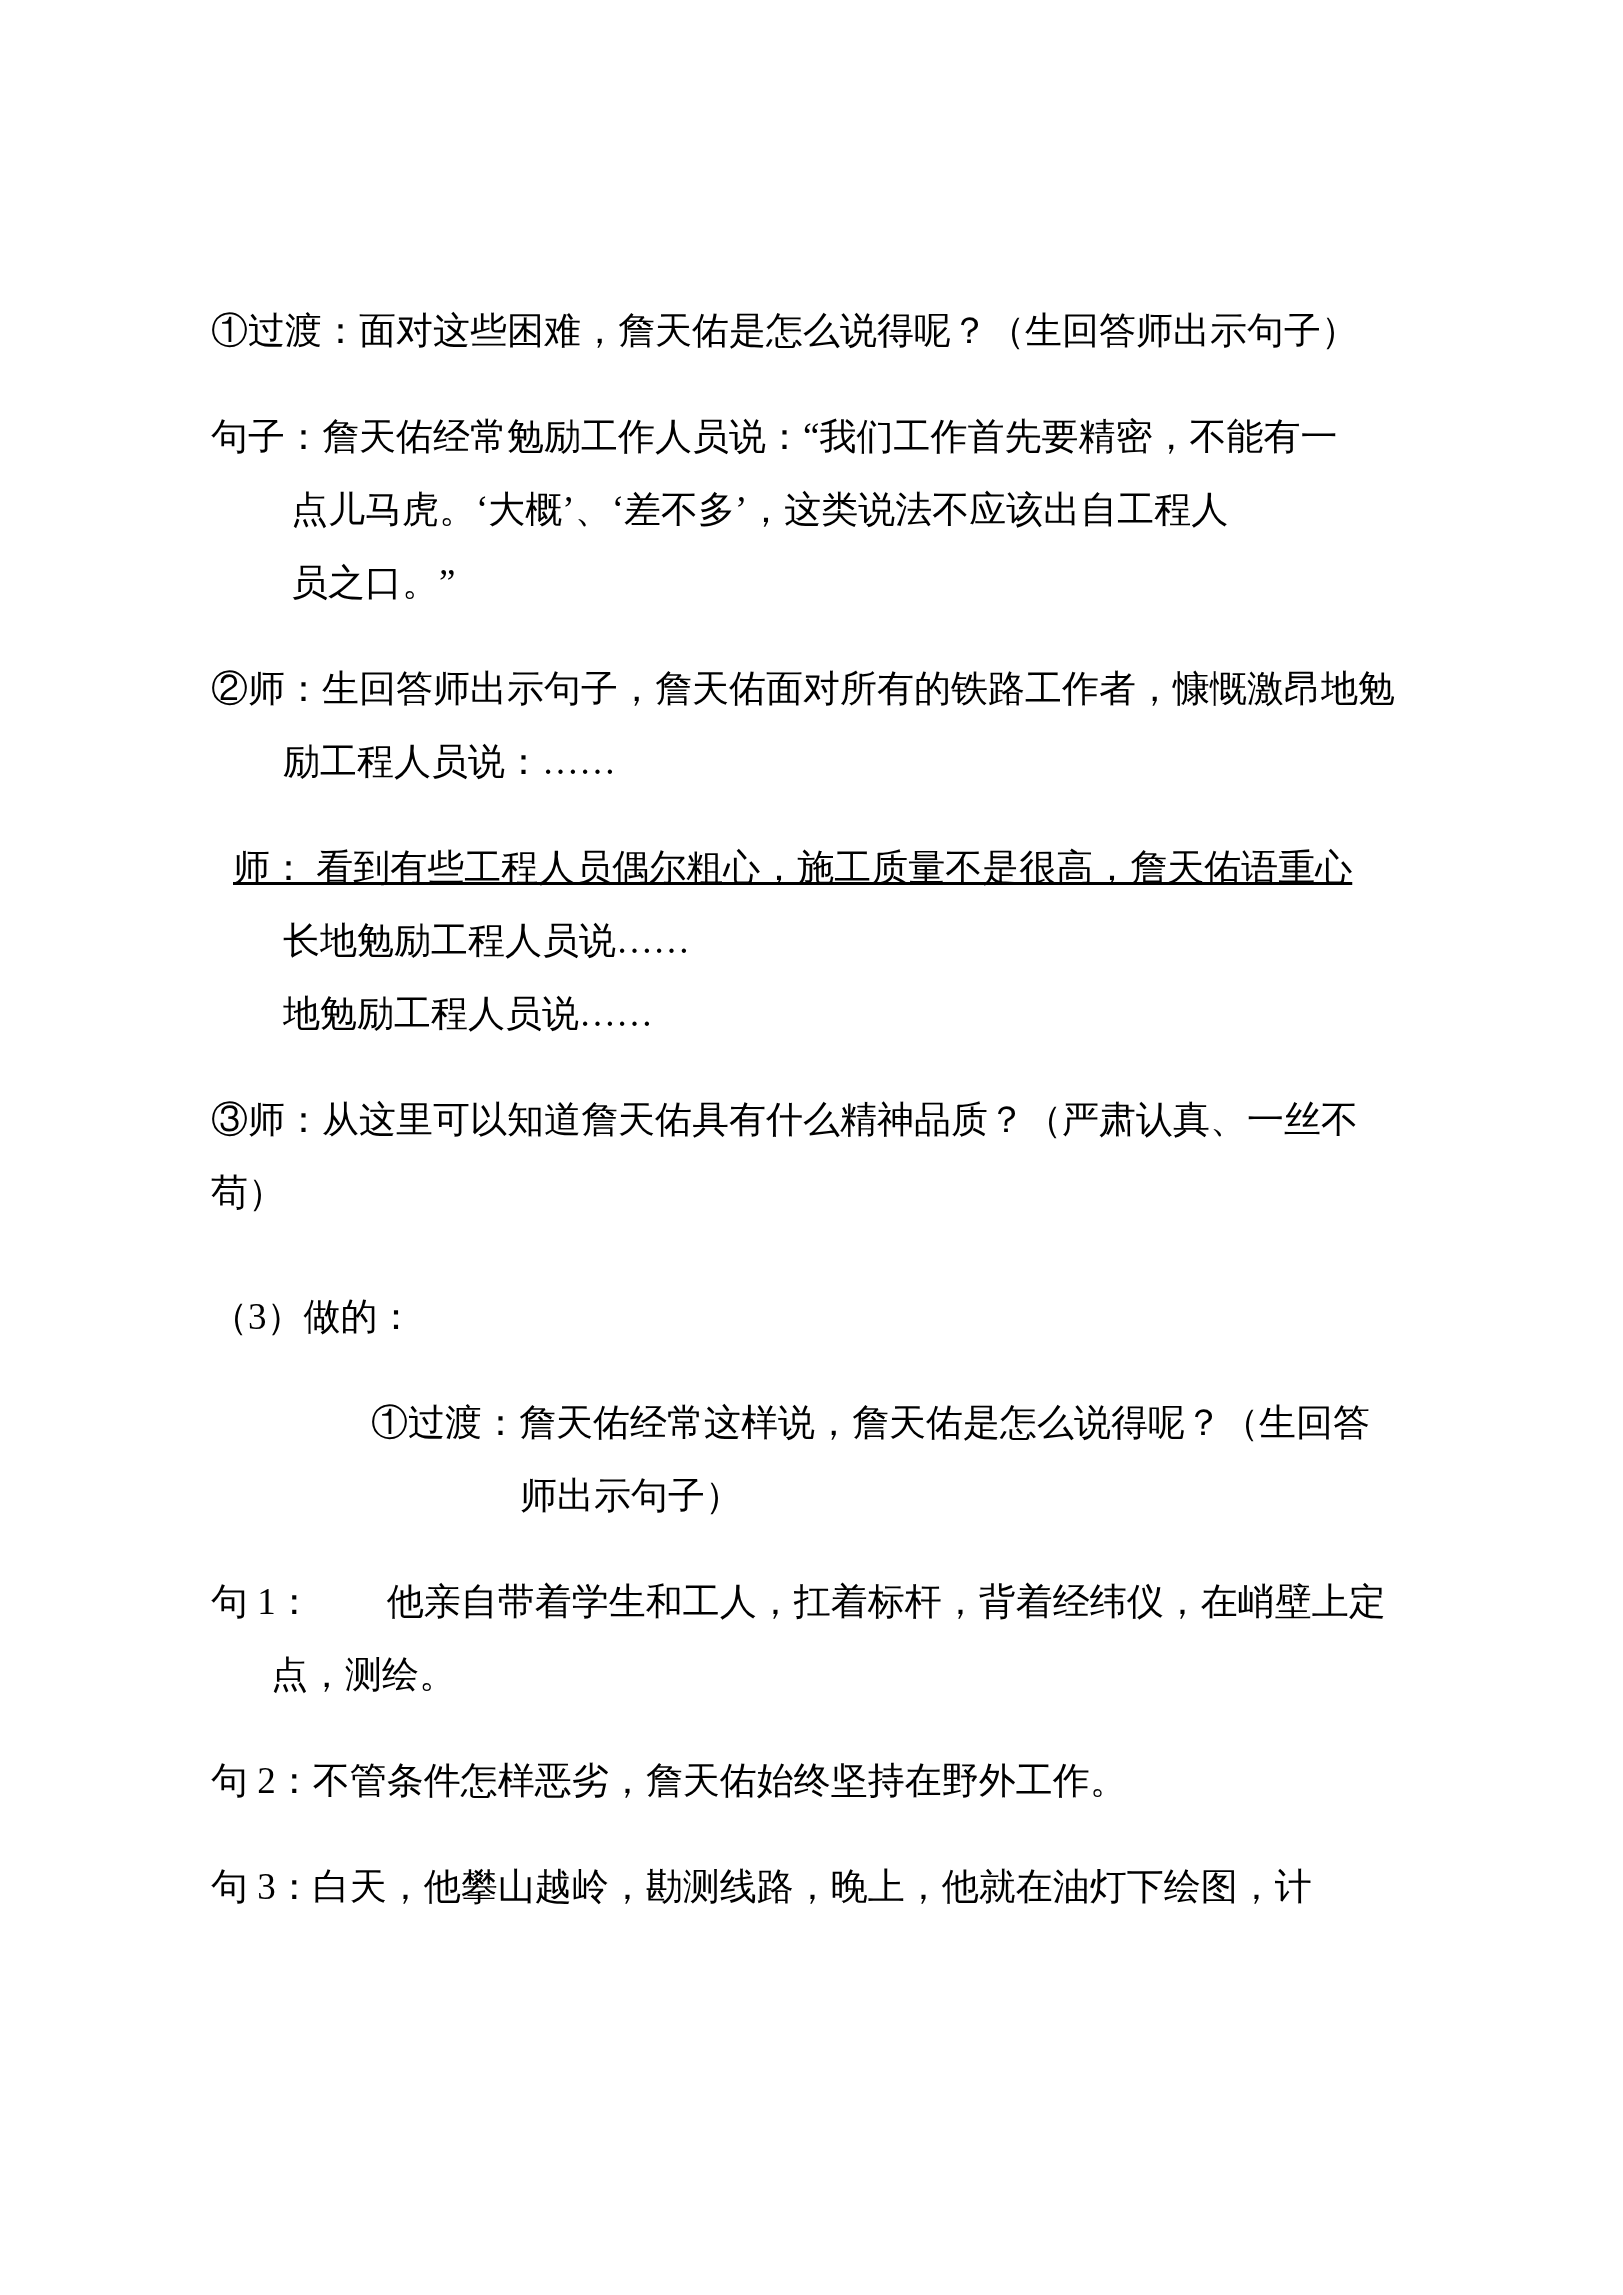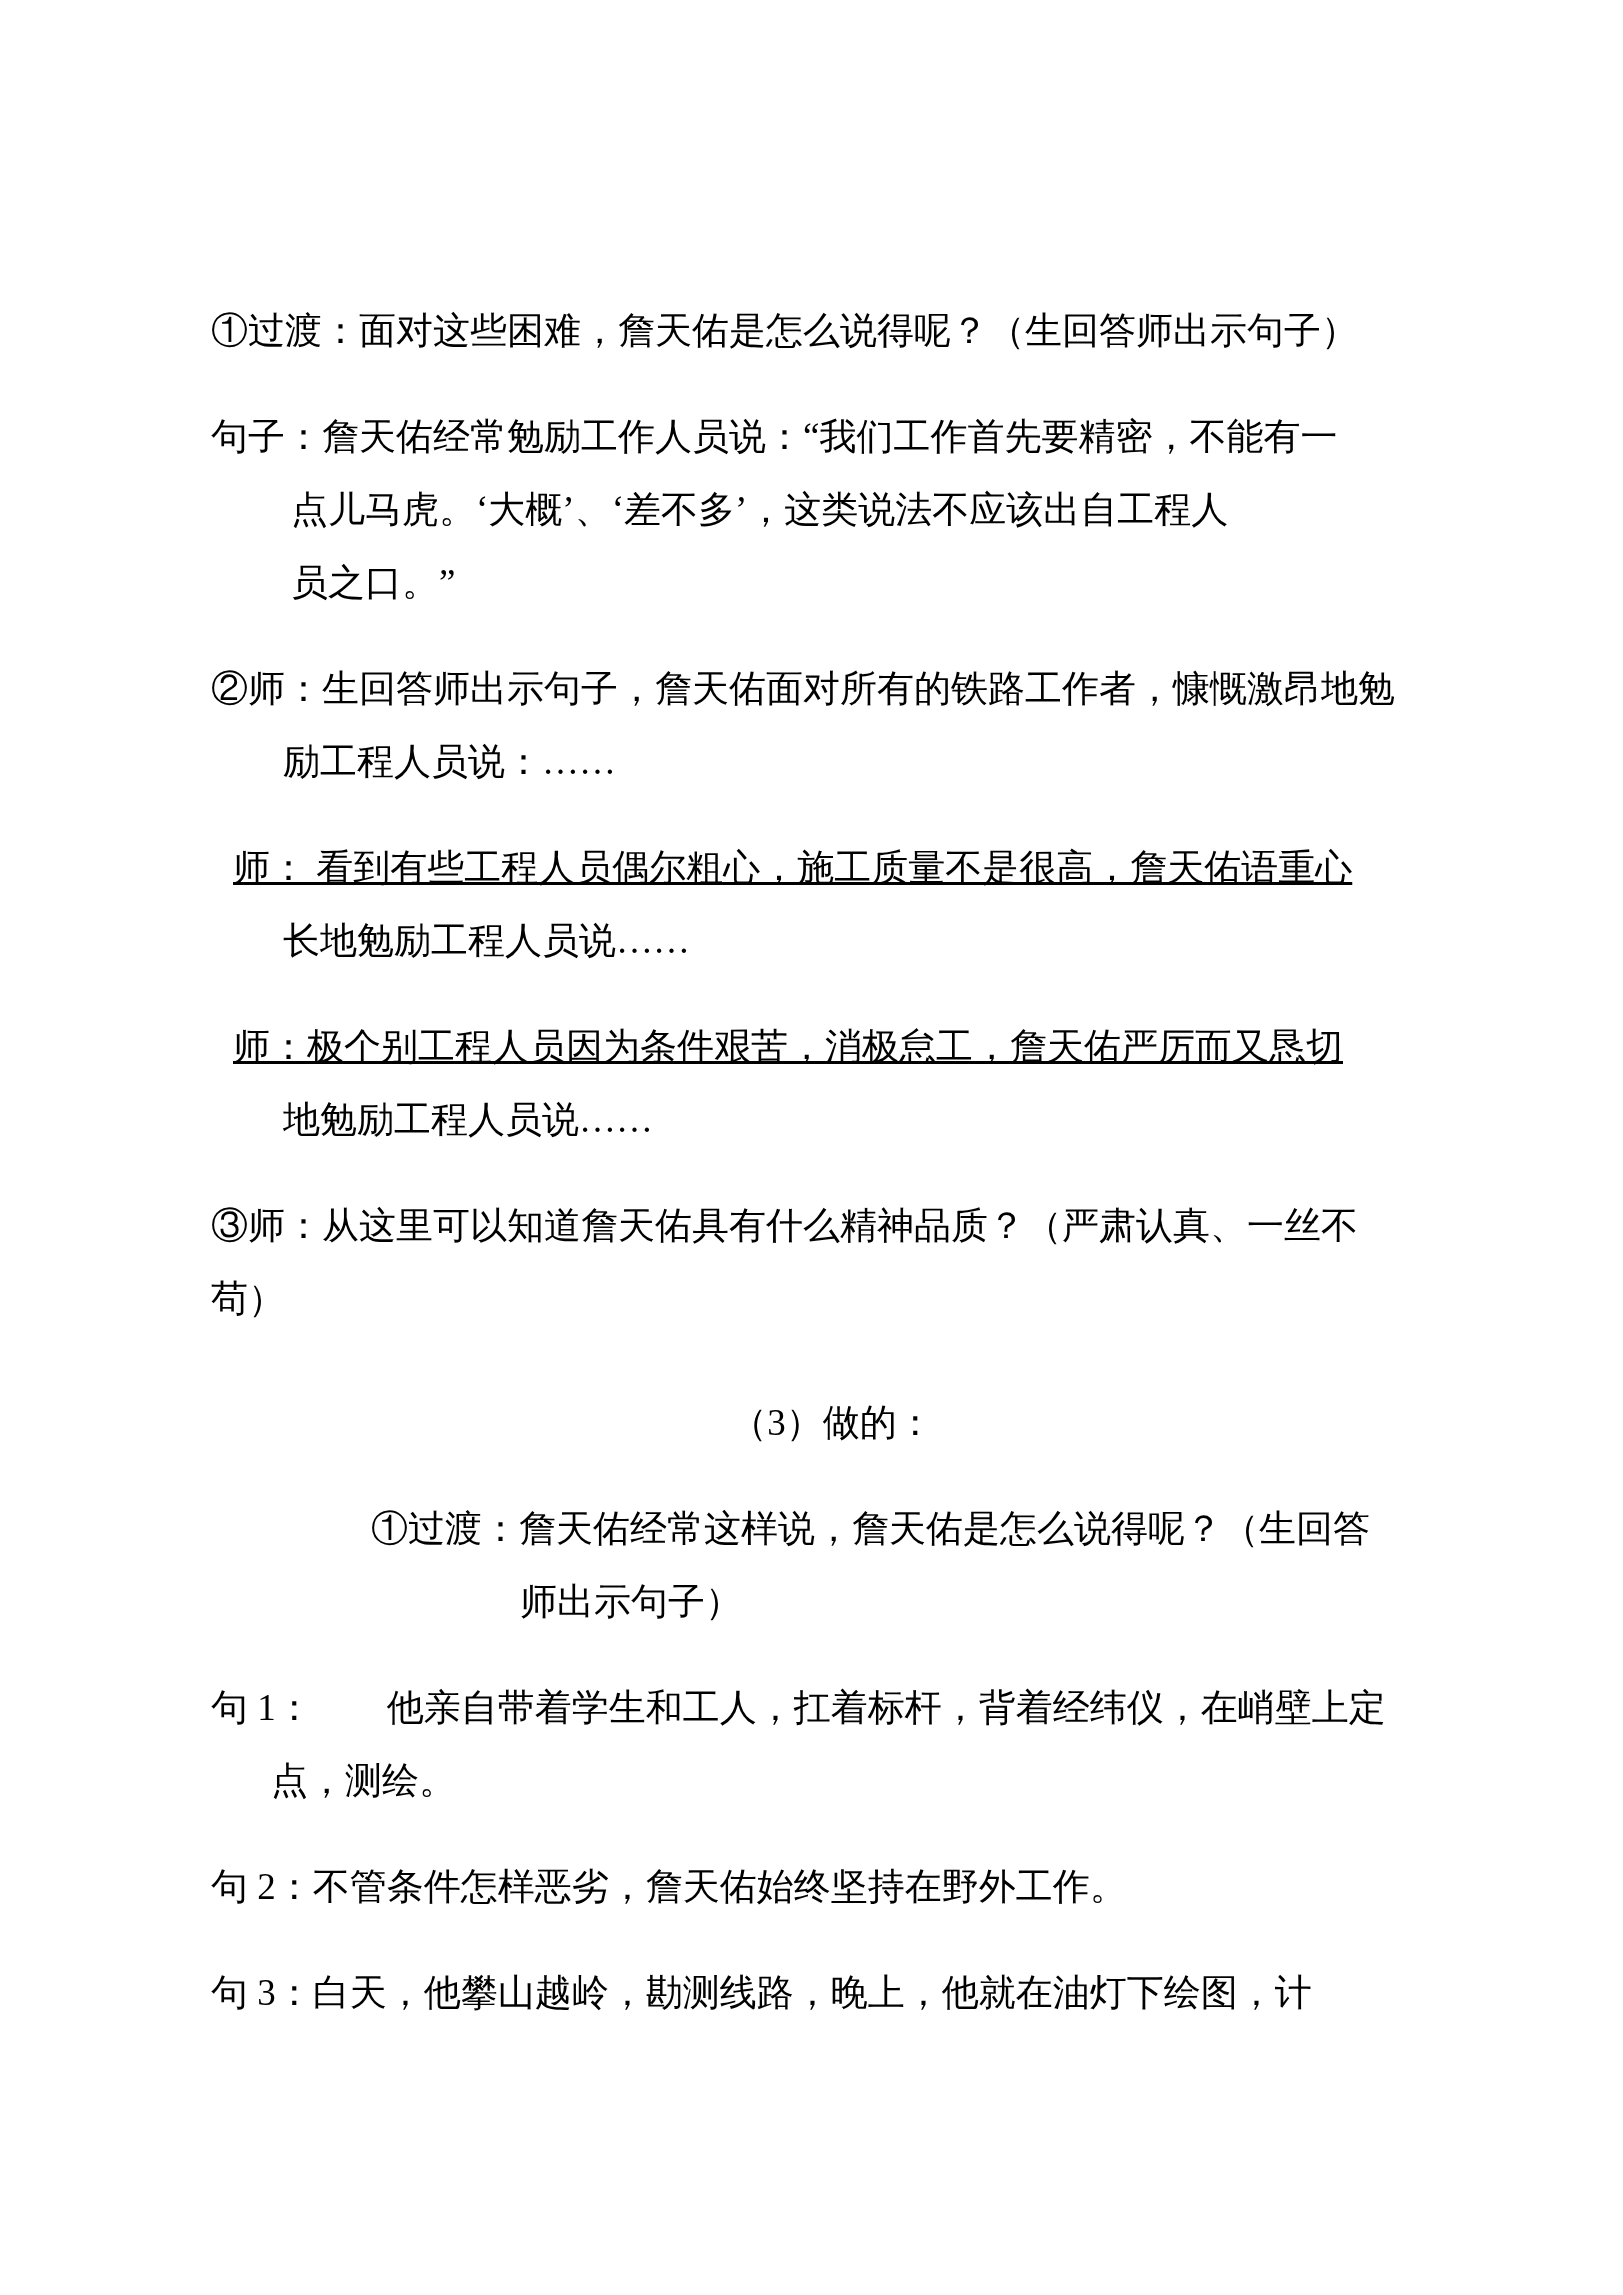--- a/index.html
+++ b/index.html
@@ -23,42 +23,41 @@
   .line {
     font-family: "Liberation Serif", "DejaVu Serif", serif;
     font-size: 37px;
     line-height: 73px;
     color: #000000;
     white-space: pre;
     font-weight: normal;
   }
   
   .para     { margin-top: 33px; }
-  .para-big { margin-top: 51px; text-align: center; }
+  .para-big { margin-top: 51px; }
   
   .in-quote { margin-left: 80px; }  
   .in-cont  { margin-left: 72px; }  
   .in-shi   { margin-left: 22px; text-decoration: underline; }   
   .in-sub1  { margin-left: 160px; }  
   .in-sub2  { margin-left: 309px; }  
   .in-ju    { margin-left: 60px; }  
 </style>
 </head>
 <body>
 
 <div class="page">
   <div class="line">①过渡：面对这些困难，詹天佑是怎么说得呢？（生回答师出示句子）</div>
   <div class="line para">句子：詹天佑经常勉励工作人员说：“我们工作首先要精密，不能有一</div>
   <div class="line in-quote">点儿马虎。‘大概’、‘差不多’，这类说法不应该出自工程人</div>
   <div class="line in-quote">员之口。”</div>
   <div class="line para">②师：生回答师出示句子，詹天佑面对所有的铁路工作者，慷慨激昂地勉</div>
   <div class="line in-cont">励工程人员说：……</div>
   <div class="line para in-shi">师： 看到有些工程人员偶尔粗心，施工质量不是很高，詹天佑语重心</div>
   <div class="line in-cont">长地勉励工程人员说……</div>
-  <div class="line para in-shi">师：极个别工程人员因为条件艰苦，消极怠工，詹天佑严厉而又恳切</div>
   <div class="line in-cont">地勉励工程人员说……</div>
   <div class="line para">③师：从这里可以知道詹天佑具有什么精神品质？（严肃认真、一丝不</div>
   <div class="line">苟）</div>
   <div class="line para-big">（3）做的：</div>
   <div class="line para in-sub1">①过渡：詹天佑经常这样说，詹天佑是怎么说得呢？（生回答</div>
   <div class="line in-sub2">师出示句子）</div>
   <div class="line para">句 1：　　他亲自带着学生和工人，扛着标杆，背着经纬仪，在峭壁上定</div>
   <div class="line in-ju">点，测绘。</div>
   <div class="line para">句 2：不管条件怎样恶劣，詹天佑始终坚持在野外工作。</div>
   <div class="line para">句 3：白天，他攀山越岭，勘测线路，晚上，他就在油灯下绘图，计</div>

